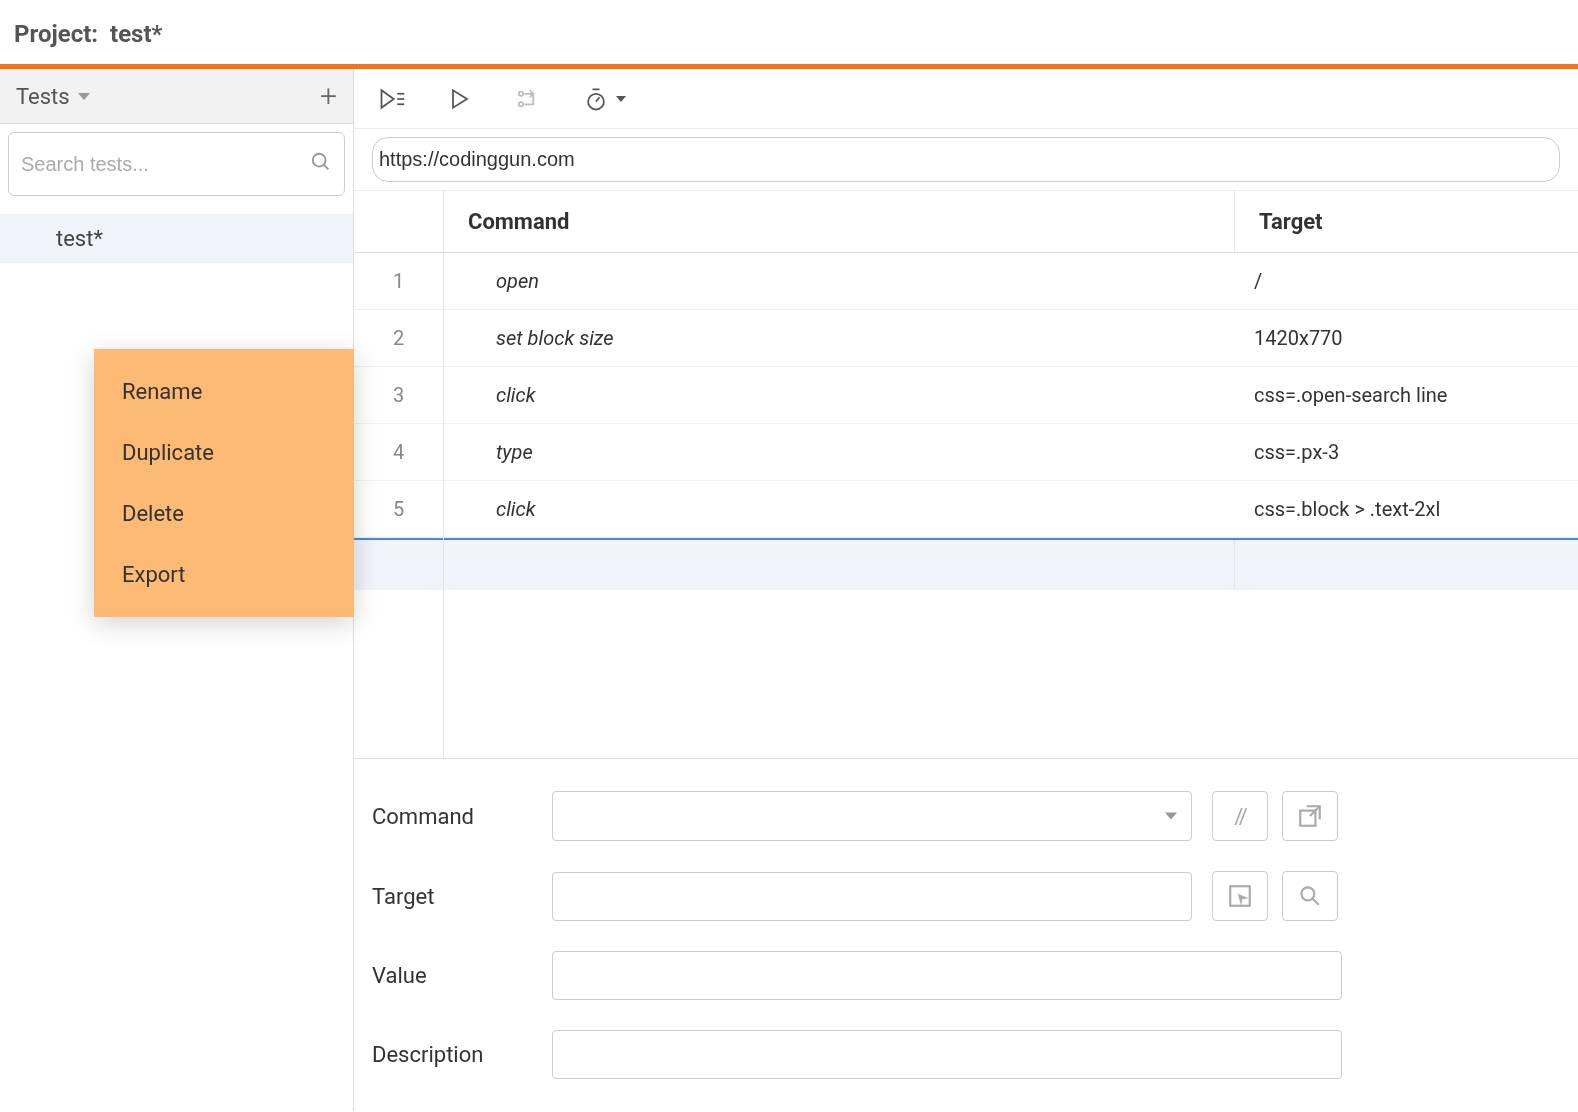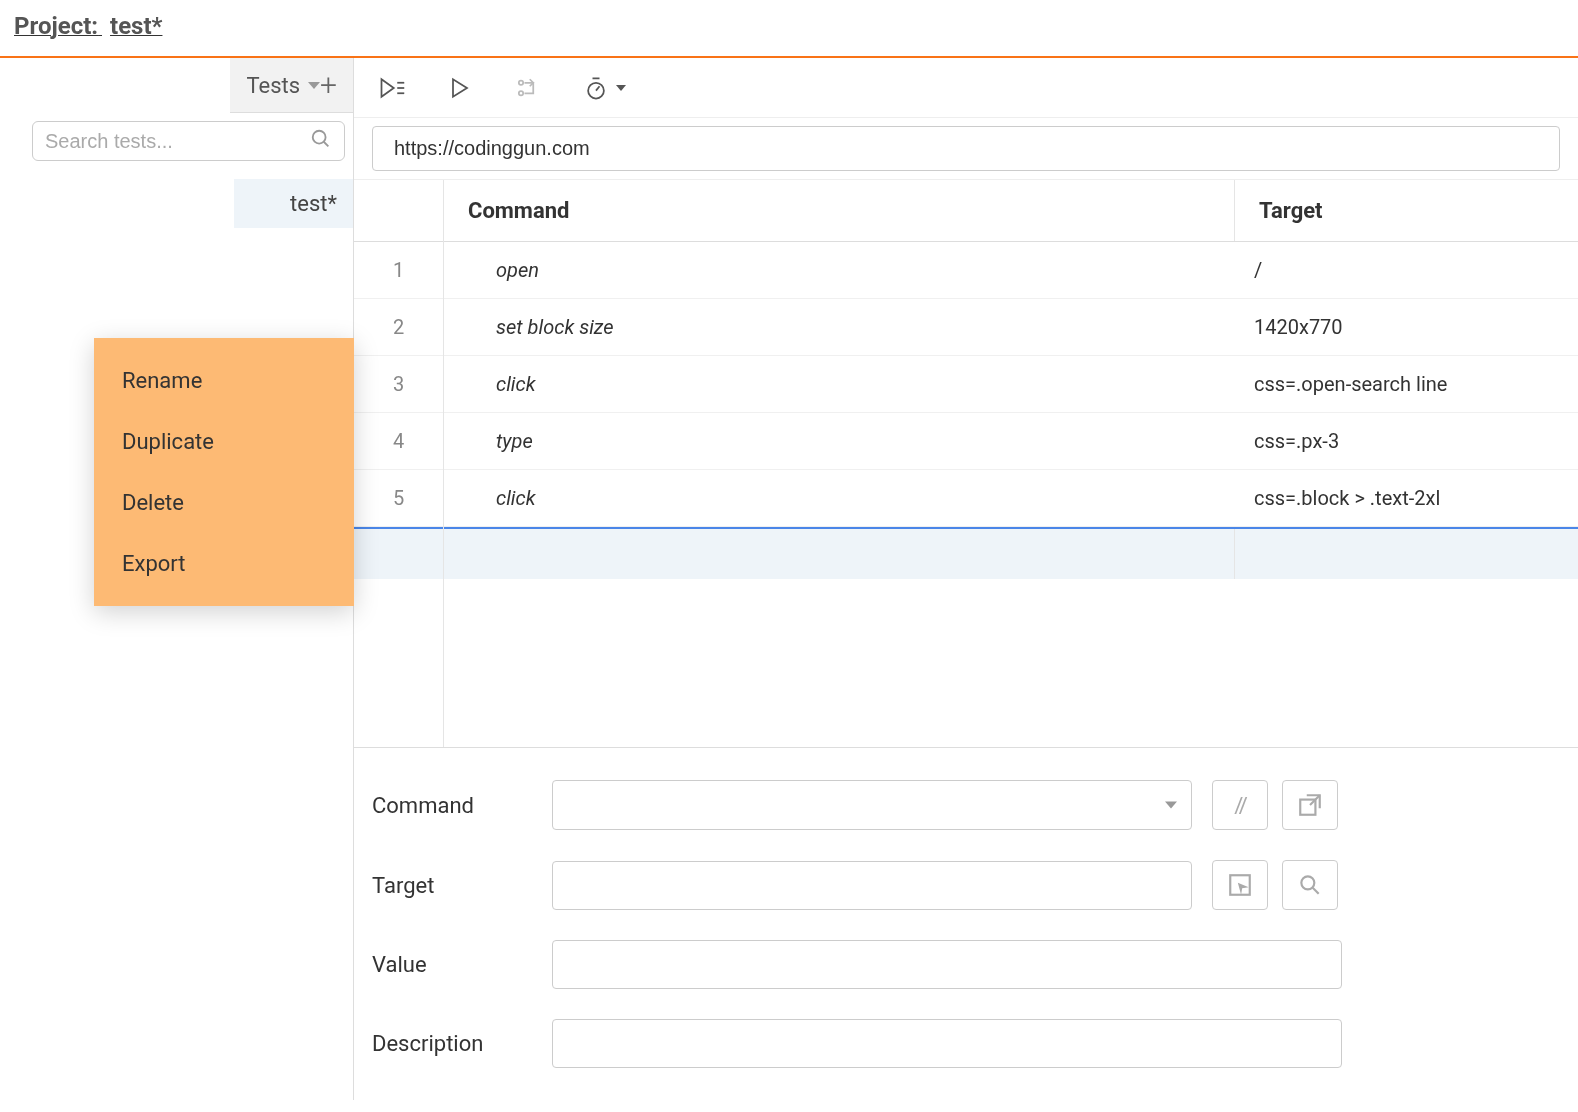--- a/index.html
+++ b/index.html
@@ -8,23 +8,22 @@
     font-size: 16px;
     color: #333;
     background: #fff;
     width: 1578px;
     height: 1112px;
     overflow: hidden;
   }
 
   
   .header {
-    padding: 12px 14px 16px;
-    border-bottom: 2px solid #f97316;
-    text-decoration: underline;
+    padding: 20px 14px 16px;
+    border-bottom: 5px solid #f97316;
   }
   .header .project-label {
     font-size: 24px;
     font-weight: 700;
     color: #555;
   }
   .header .project-name {
     font-size: 24px;
     font-weight: 700;
     color: #555;
@@ -38,21 +37,20 @@
   }
 
   
   .sidebar {
     width: 354px;
     border-right: 1px solid #ddd;
     display: flex;
     flex-direction: column;
     background: #fff;
     position: relative;
-    align-items: flex-end;
   }
   .sidebar-header {
     display: flex;
     align-items: center;
     justify-content: space-between;
     background: #f2f2f2;
     border-bottom: 1px solid #ddd;
     padding: 12px 16px;
   }
   .sidebar-title {
@@ -76,21 +74,21 @@
     line-height: 1;
   }
   .search-wrap {
     padding: 8px;
   }
   .search-box {
     display: flex;
     align-items: center;
     border: 1px solid #ccc;
     border-radius: 6px;
-    padding: 6px 12px;
+    padding: 18px 12px;
   }
   .search-box input {
     border: none;
     outline: none;
     font-size: 20px;
     flex: 1;
     color: #333;
   }
   .search-box input::placeholder { color: #aaa; }
   .search-icon svg { width: 22px; height: 22px; stroke: #999; fill: none; stroke-width: 2; }
@@ -142,22 +140,22 @@
     align-items: center;
     justify-content: center;
     cursor: pointer;
   }
   .tool-btn svg { width: 28px; height: 28px; }
 
   .url-wrap { padding: 8px 18px; border-bottom: 1px solid #eee; }
   .url-input {
     width: 100%;
     border: 1px solid #ccc;
-    border-radius: 4px;
-    padding: 10px 21px;
+    border-radius: 16px;
+    padding: 10px 6px;
     font-size: 20px;
     color: #333;
   }
 
   .table {
     flex: 1;
     overflow: auto;
     position: relative;
   }
   .table-header {

